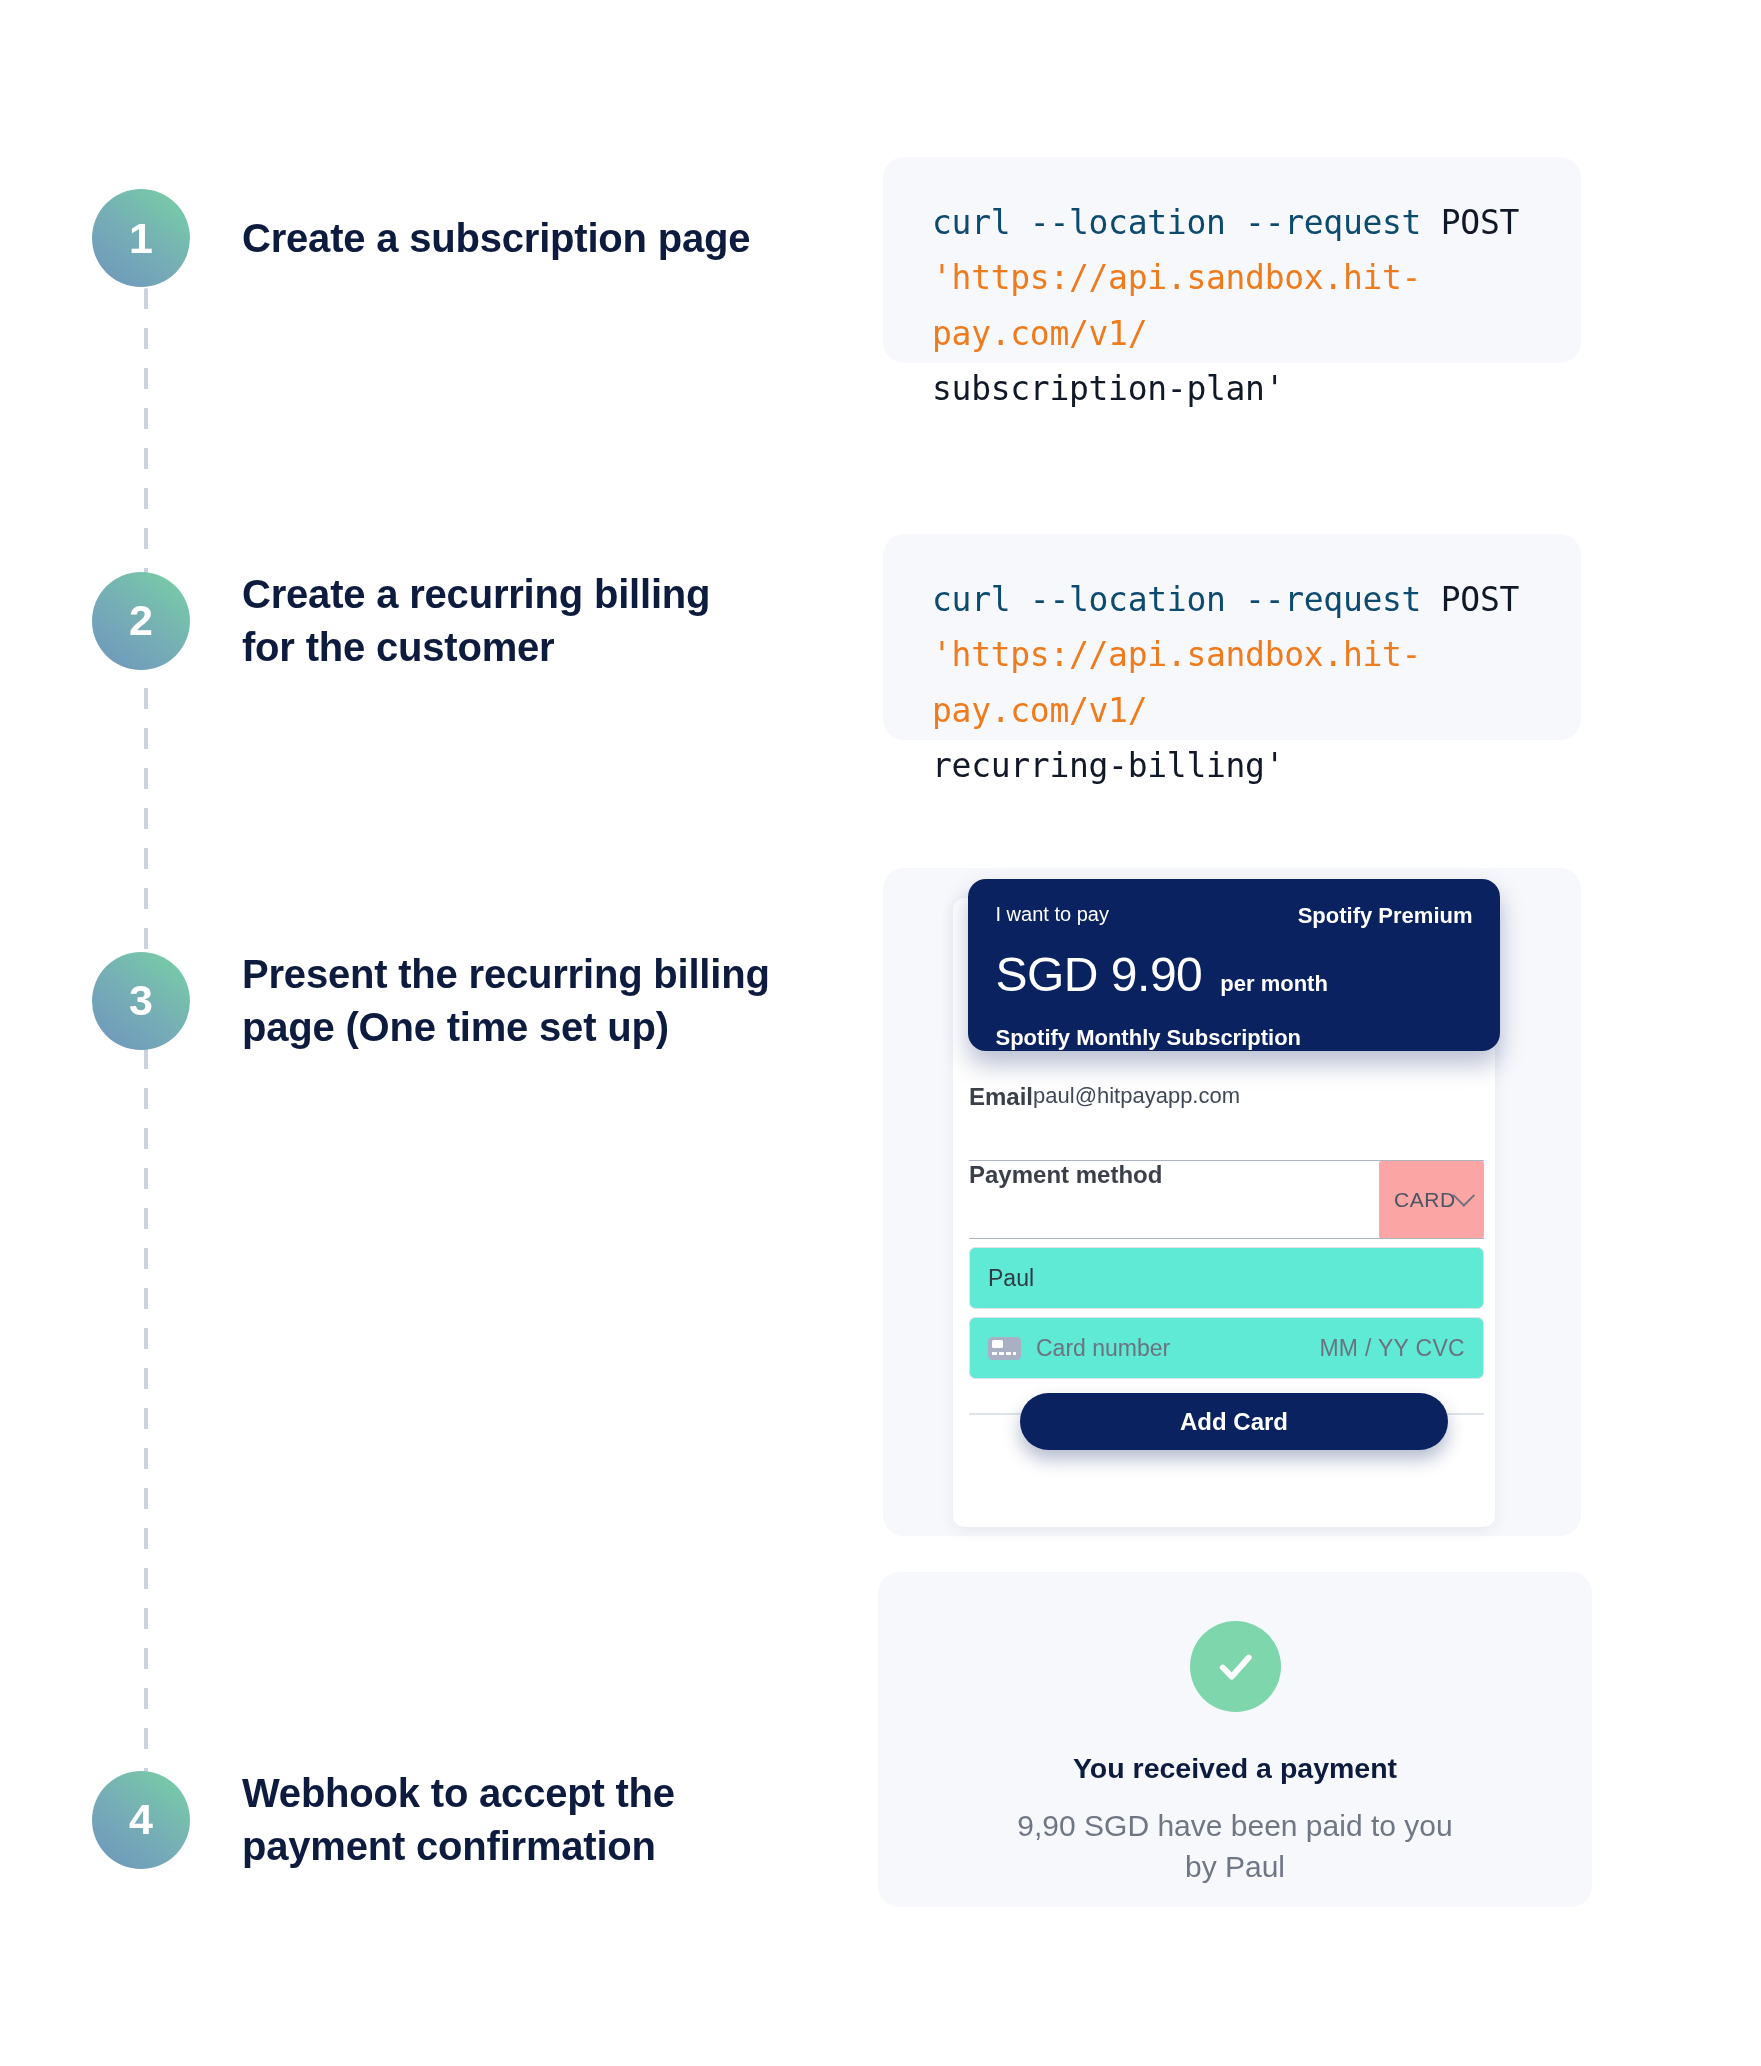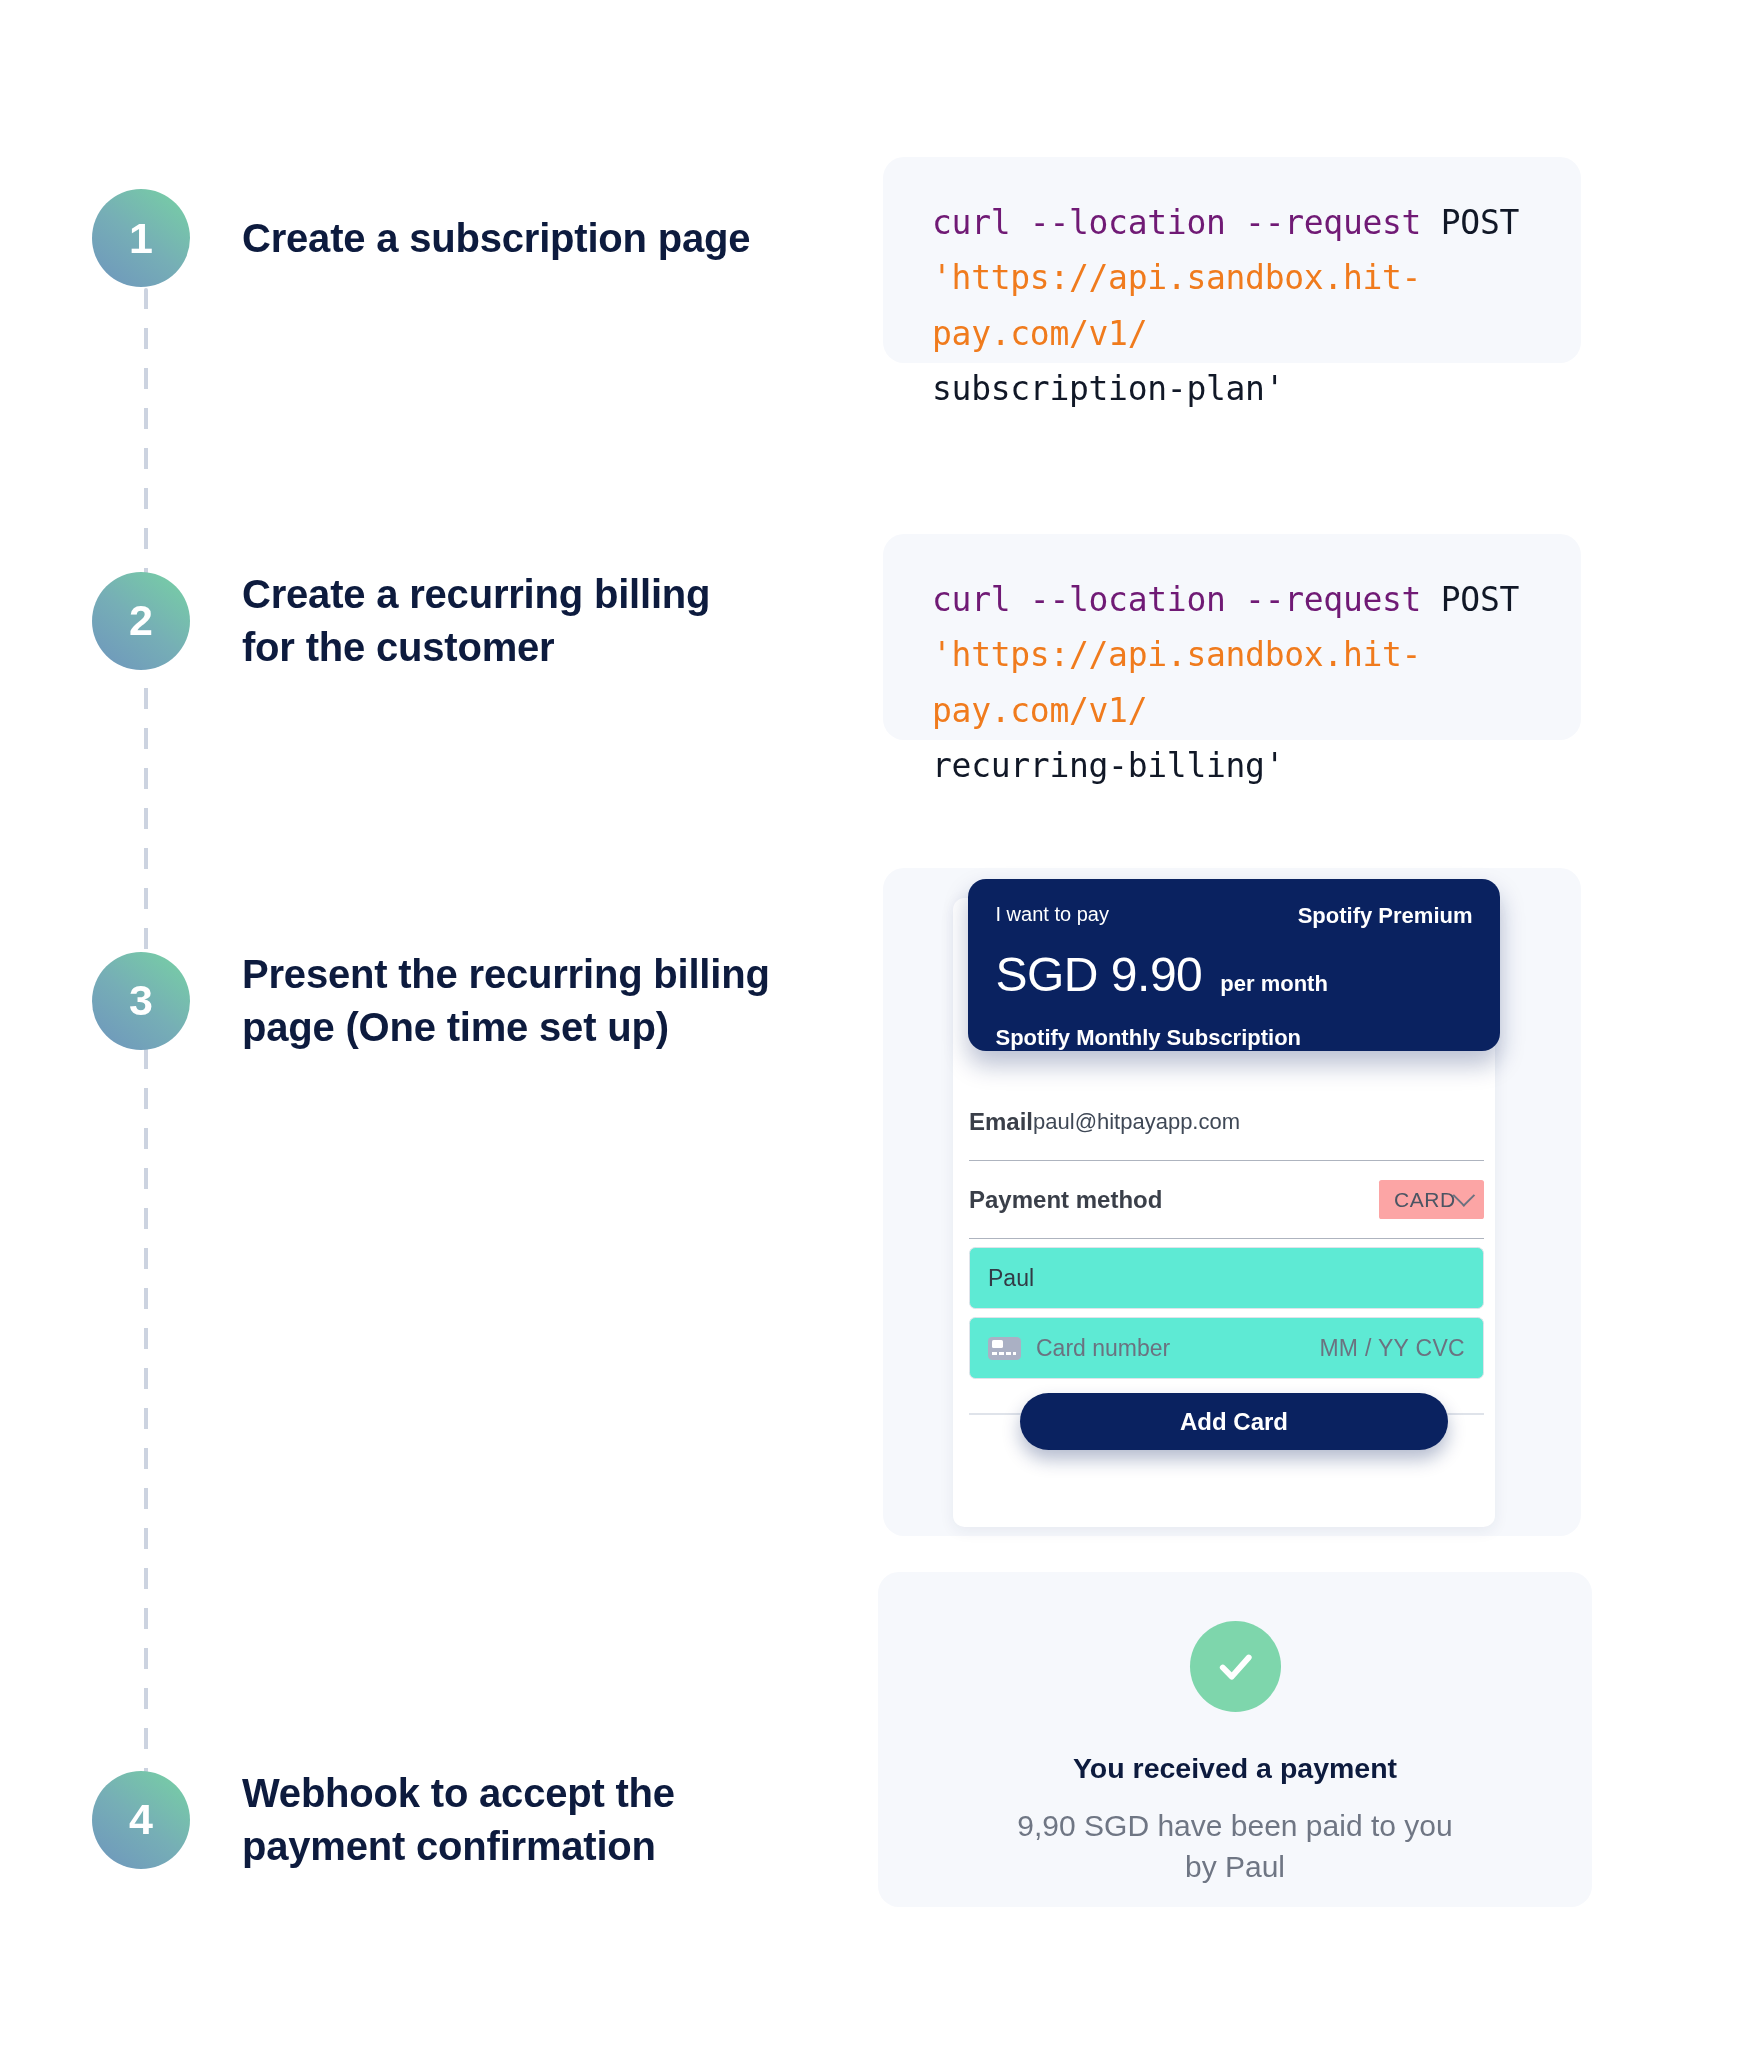--- a/index.html
+++ b/index.html
@@ -64,21 +64,21 @@
     background: #f6f8fc;
     border-radius: 21px;
     box-sizing: border-box;
     padding: 38px 49px;
     font-family: "DejaVu Sans Mono", "Liberation Mono", monospace;
     font-size: 33px;
     line-height: 1.68;
     letter-spacing: -0.3px;
     word-break: break-word;
   }
-  .tok-cmd  { color: #701a75; }
+  .tok-cmd  { color: #0c4a6e; }
   .tok-verb { color: #111827; }
   .tok-url  { color: #f07b1d; }
   .tok-tail { color: #111827; }
 
   
   #payment-outer {
     position: absolute;
     left: 883px;
     top: 868px;
     width: 698px;
@@ -146,21 +146,20 @@
   }
 
   #payment-form {
     position: absolute;
     left: 969px;
     top: 1083px;
     width: 515px;
   }
   .form-row {
     display: flex;
-    align-items: center;
     border-bottom: 1.6px solid #aeb4bf;
     height: 78px;
     box-sizing: border-box;
   }
   .fr-label {
     font-size: 24px;
     font-weight: 700;
     color: #3a3f49;
   }
   .fr-value {

